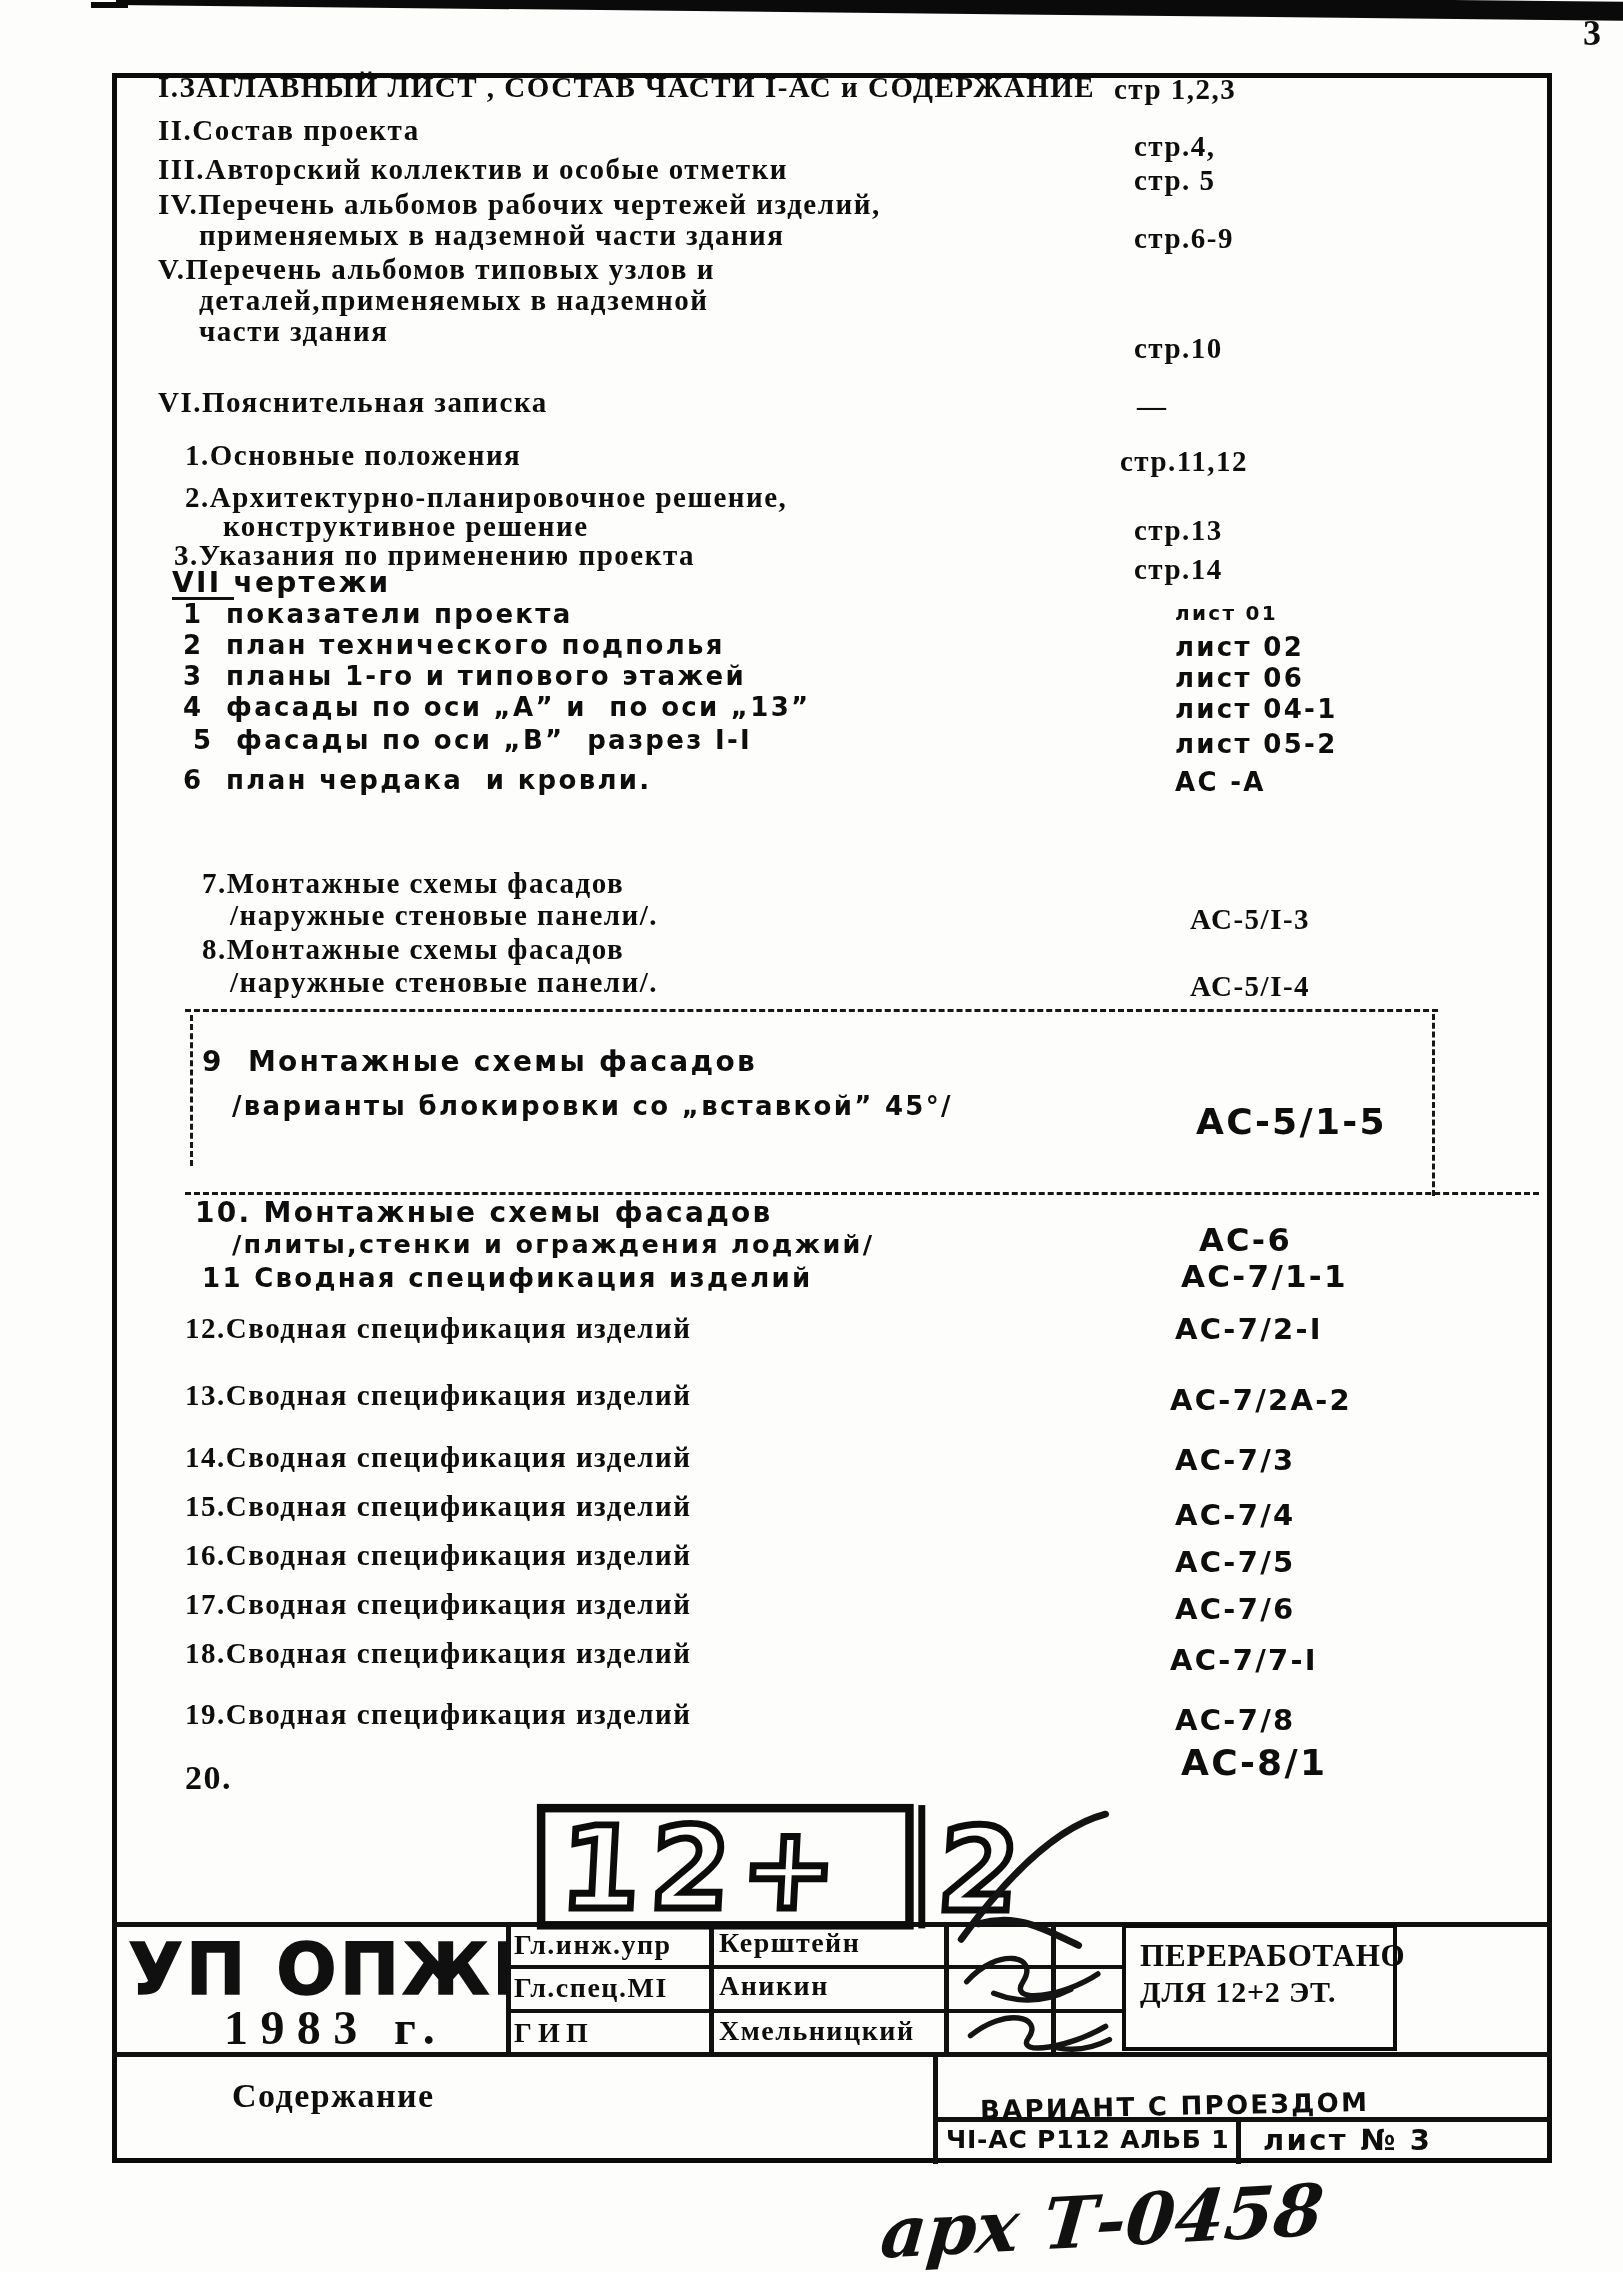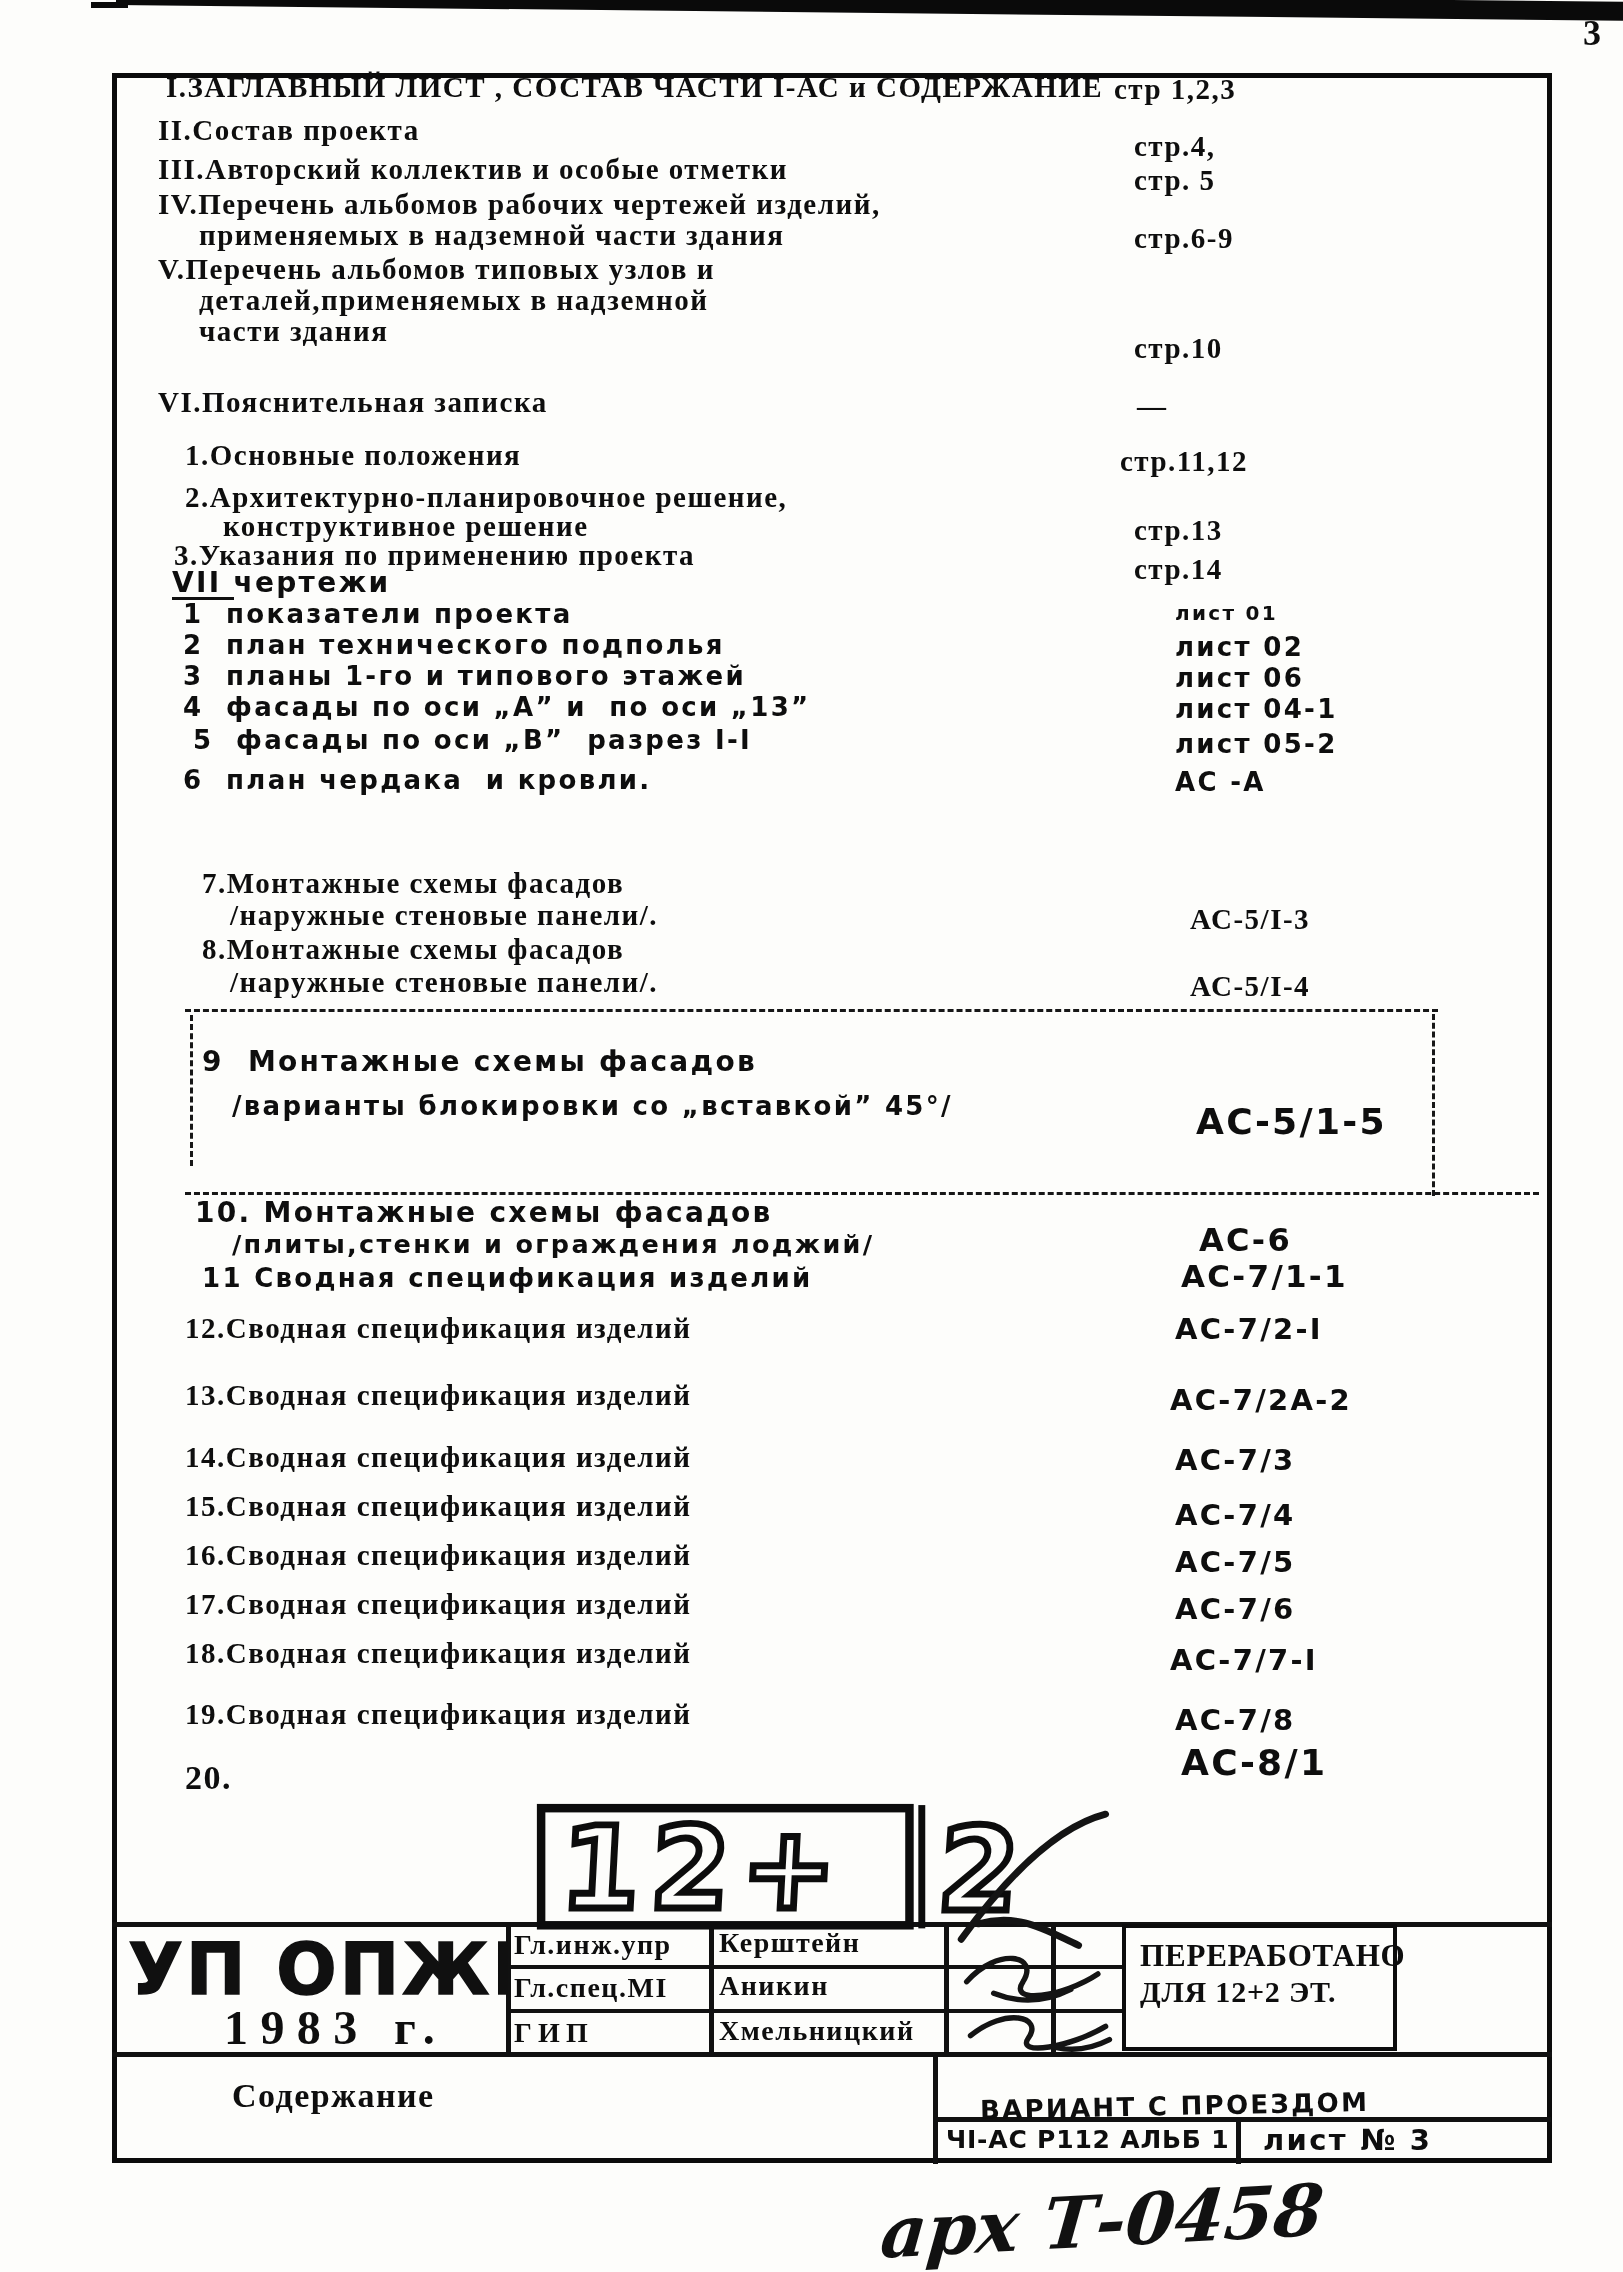--- a/index.html
+++ b/index.html
@@ -25,21 +25,21 @@
 
   <div class="scanband"></div>
   <div class="scandash" style="left:91px;top:1.5px;width:37px;height:6.2px;"></div>
   <div class="scandash" style="left:251px;top:0;width:70px;height:4.6px;"></div>
 
   <div class="abs tw" style="left:1583px;top:12.4px;font-size:36px;">3</div>
 
   <div class="frame"></div>
 
   <div id="toc">
-      <div class="abs tw" style="left: 166px; top: 71px;">I.ЗАГЛАВНЫЙ ЛИСТ , СОСТАВ ЧАСТИ I-АС и СОДЕРЖАНИЕ</div>
+      <div class="abs tw" style="left: 158px; top: 71px;">I.ЗАГЛАВНЫЙ ЛИСТ , СОСТАВ ЧАСТИ I-АС и СОДЕРЖАНИЕ</div>
       <div class="abs tw" style="left: 1114px; top: 73px;">стр 1,2,3</div>
       <div class="abs tw" style="left: 158px; top: 114px;">II.Состав проекта</div>
       <div class="abs tw" style="left: 1134px; top: 130px;">стр.4,</div>
       <div class="abs tw" style="left: 158px; top: 153px;">III.Авторский коллектив и особые отметки</div>
       <div class="abs tw" style="left: 1134px; top: 164px;">стр. 5</div>
       <div class="abs tw" style="left: 158px; top: 188px;">IV.Перечень альбомов рабочих чертежей изделий,</div>
       <div class="abs tw" style="left: 199px; top: 219px;">применяемых в надземной части здания</div>
       <div class="abs tw" style="left: 1134px; top: 222px;">стр.6-9</div>
       <div class="abs tw" style="left: 158px; top: 253px;">V.Перечень альбомов типовых узлов и</div>
       <div class="abs tw" style="left: 199px; top: 284px;">деталей,применяемых в надземной</div>

